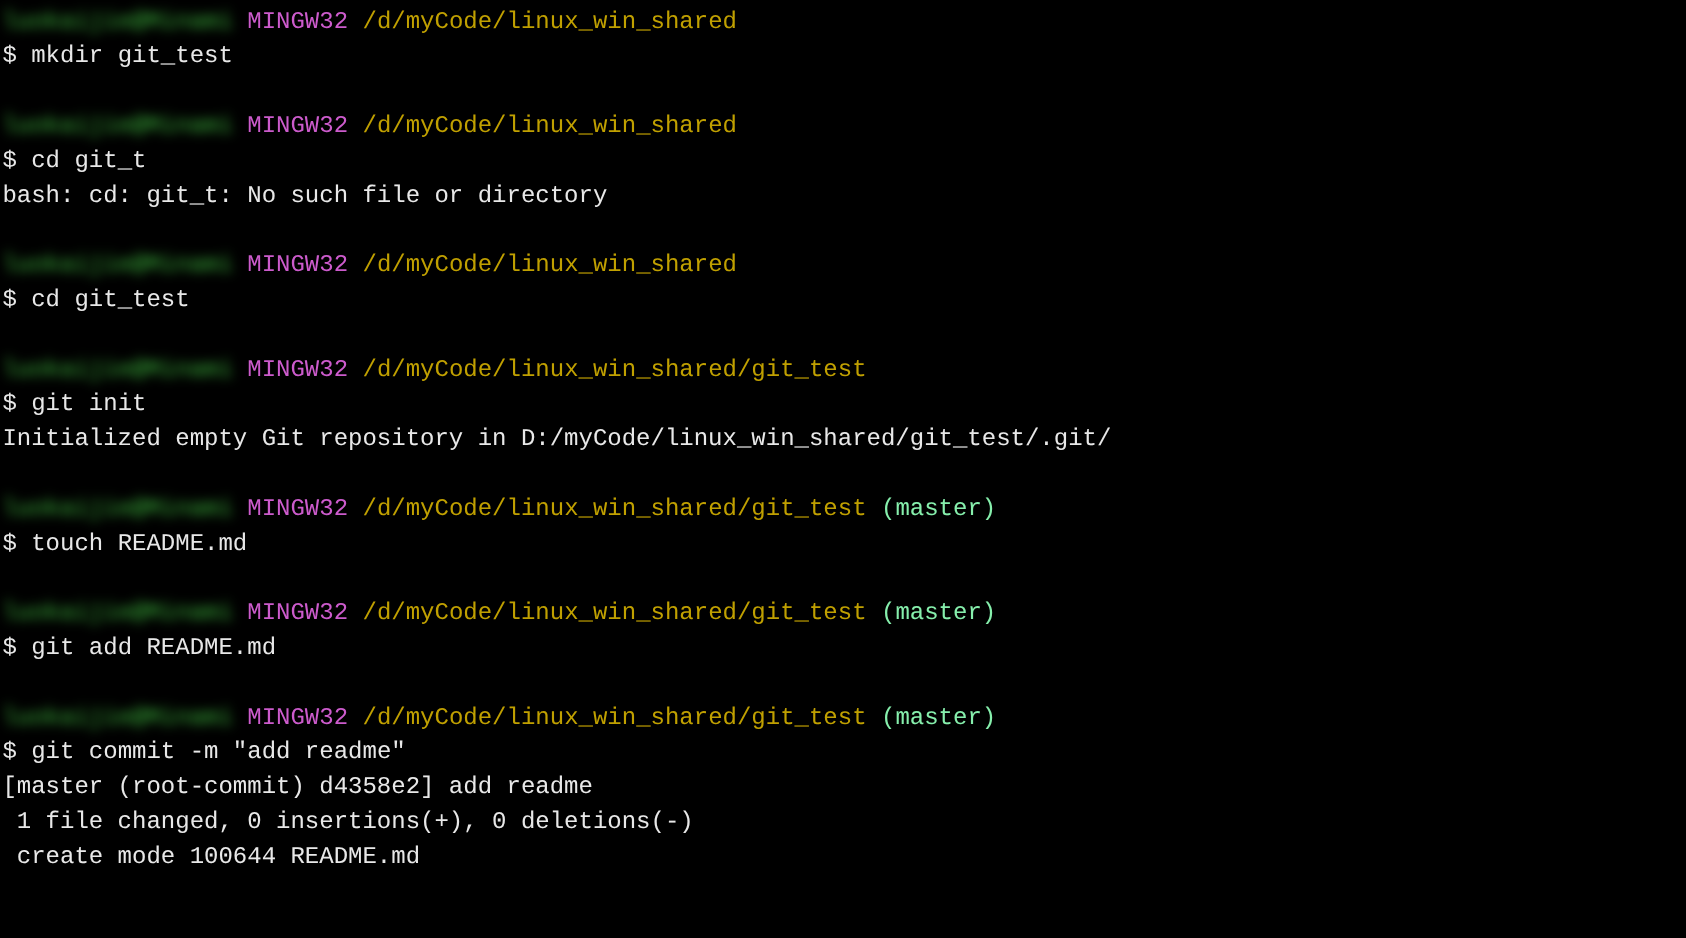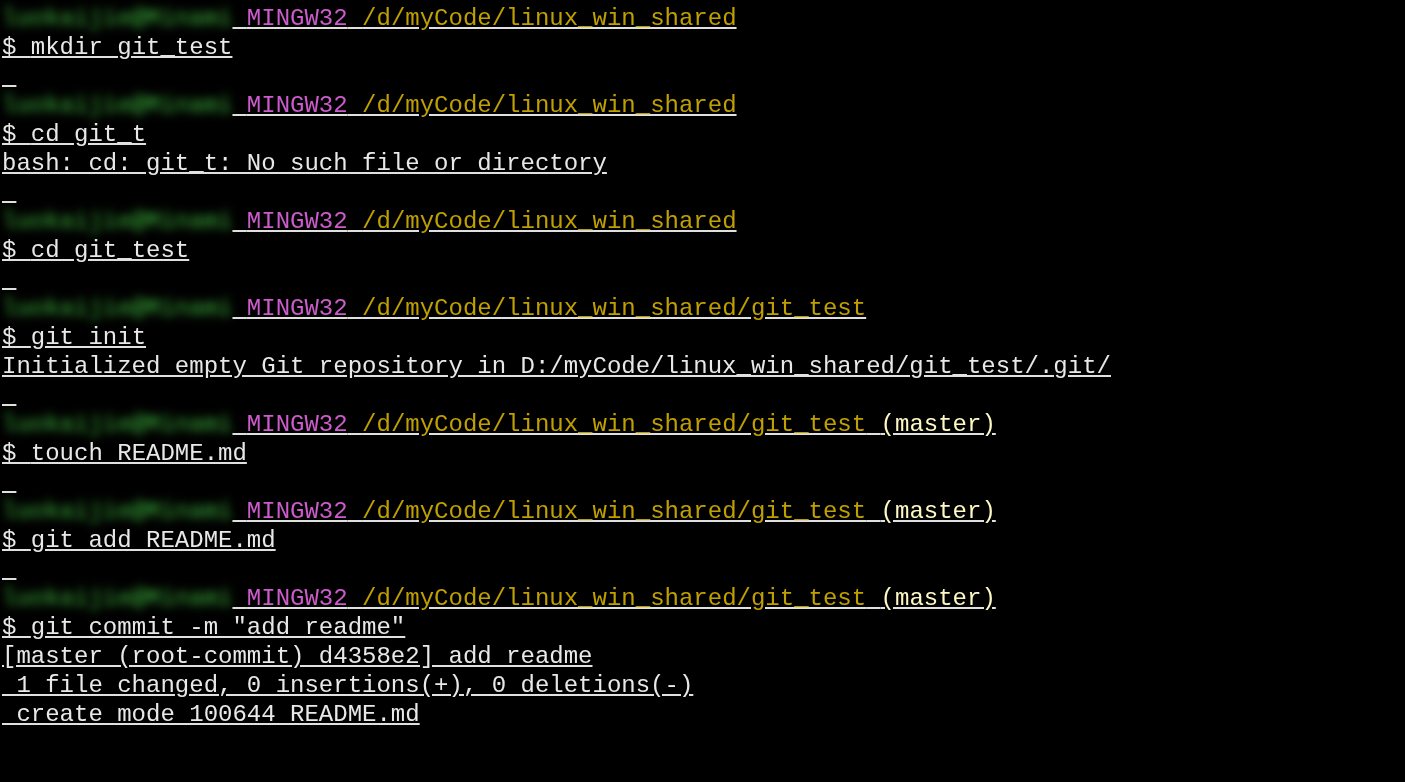--- a/index.html
+++ b/index.html
@@ -5,40 +5,39 @@
   html, body {
     margin: 0;
     padding: 0;
     background: #000000;
     width: 1405px;
     height: 782px;
     overflow: hidden;
   }
   .terminal {
     font-family: "Consolas", "Courier New", monospace;
-    font-size: 24px;
+    font-size: 20px;
     line-height: 29px;
     color: #e0e0e0;
     white-space: pre;
     padding: 4px 2px;
-    text-decoration: underline;
   }
   .user {
     color: #3fbb3f;
     filter: blur(5px);
     display: inline-block;
   }
   .env {
     color: #cc5bcc;
   }
   .path {
     color: #c0a000;
   }
   .branch {
-    color: #fef9c3;
+    color: #86efac;
   }
   .white {
     color: #e8e8e8;
   }
   .block {
     margin: 0;
     padding: 0;
   }
 </style>
 </head>

